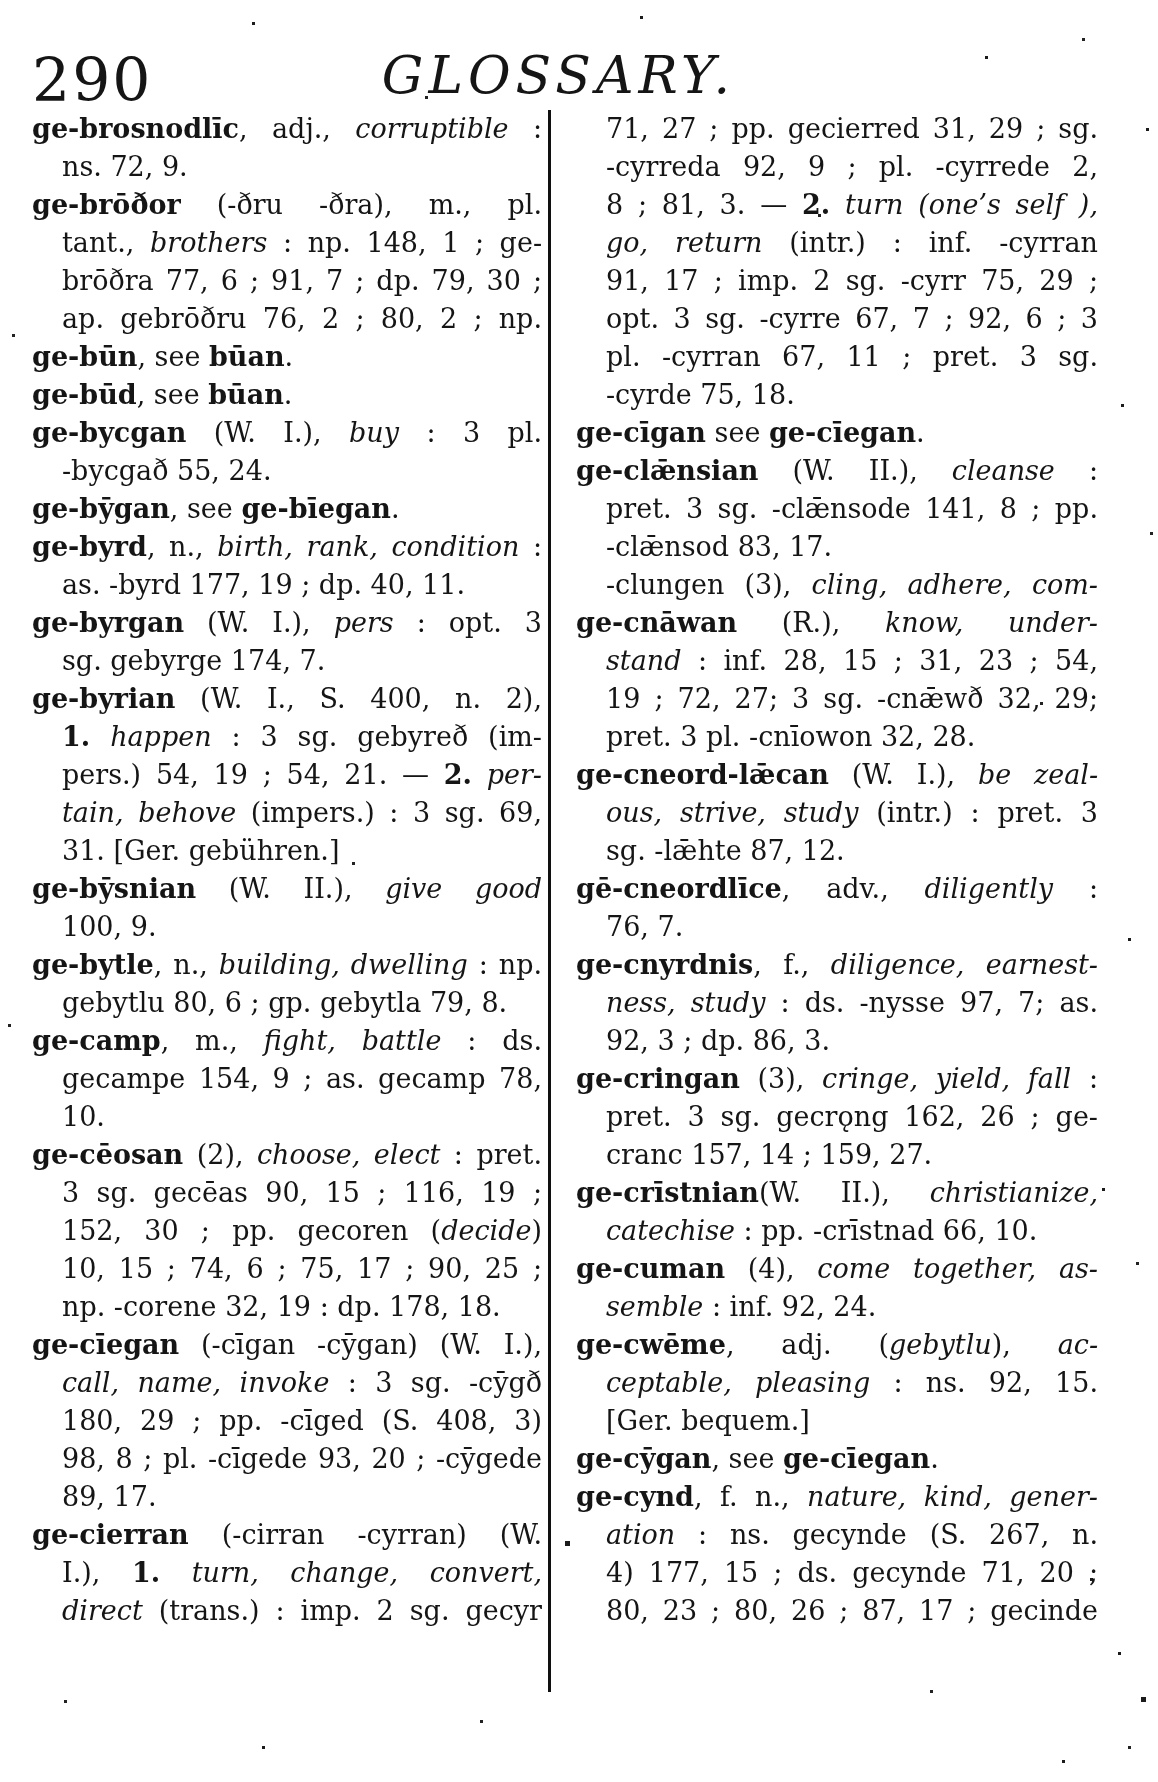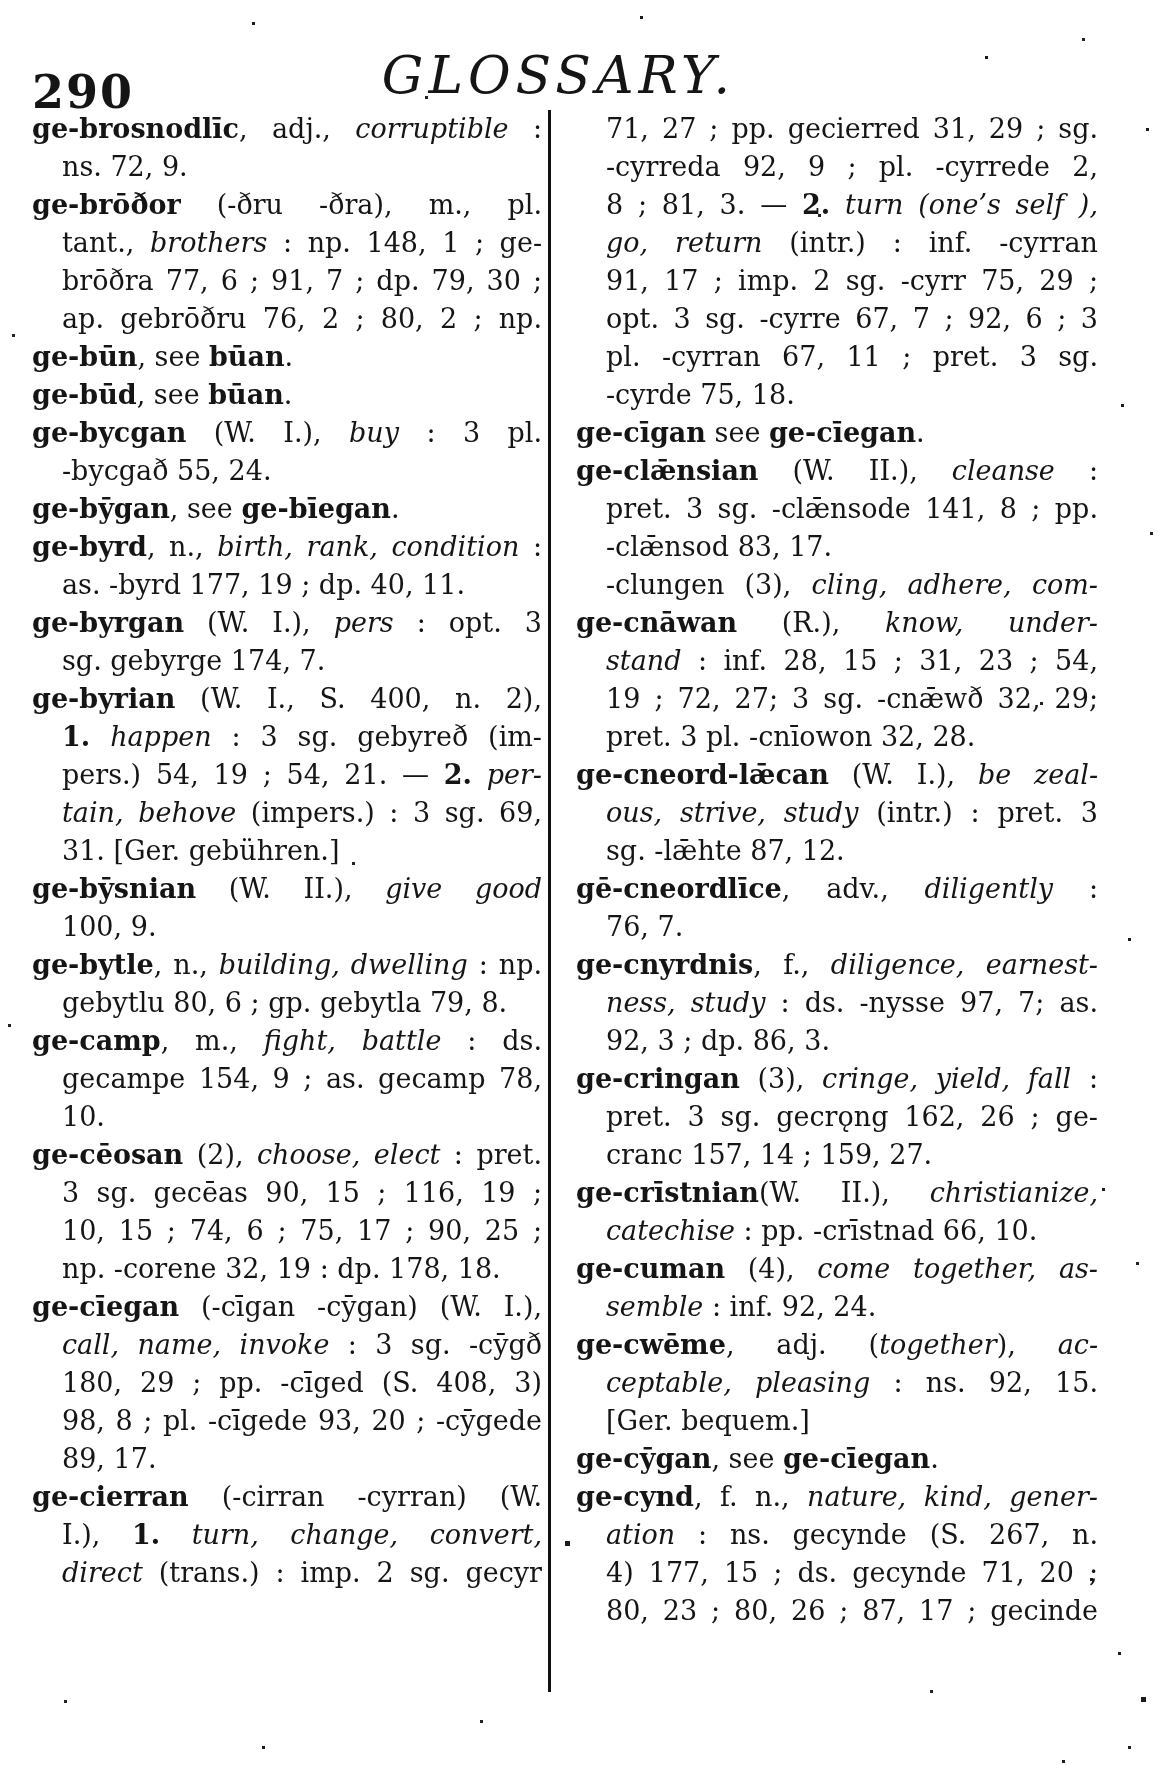--- a/index.html
+++ b/index.html
@@ -16,25 +16,24 @@
   .pagehead {
     position: absolute;
     top: 46px;
     left: 32px;
     width: 1053px;
     height: 60px;
   }
   .pageno {
     position: absolute;
     left: 0;
-    top: 18px;
-    font-size: 46px;
+    top: 6px;
+    font-size: 60px;
     line-height: 56px;
     letter-spacing: 2px;
-    font-weight: bold;
   }
   .runhead {
     display: block;
     text-align: center;
     font-style: italic;
     font-size: 52px;
     line-height: 58px;
     letter-spacing: 5px;
   }
   .columns {
@@ -144,20 +143,21 @@
           <div class="line ind"><span class="r">gebytlu 80, 6 ; gp. gebytla 79, 8.</span></div>
         </div>
         <div class="entry">
           <div class="line j"><span class="b">ge-camp</span><span class="r">, m., </span><span class="i">fight, battle</span><span class="r"> : ds.</span></div>
           <div class="line ind j"><span class="r">gecampe 154, 9 ; as. gecamp 78,</span></div>
           <div class="line ind"><span class="r">10.</span></div>
         </div>
         <div class="entry">
           <div class="line j"><span class="b">ge-cēosan</span><span class="r"> (2), </span><span class="i">choose, elect</span><span class="r"> : pret.</span></div>
           <div class="line ind j"><span class="r">3 sg. gecēas 90, 15 ; 116, 19 ;</span></div>
+          <div class="line ind j"><span class="r">152, 30 ; pp. gecoren (</span><span class="i">decide</span><span class="r">)</span></div>
           <div class="line ind j"><span class="r">10, 15 ; 74, 6 ; 75, 17 ; 90, 25 ;</span></div>
           <div class="line ind"><span class="r">np. -corene 32, 19 : dp. 178, 18.</span></div>
         </div>
         <div class="entry">
           <div class="line j"><span class="b">ge-cīegan</span><span class="r"> (-cīgan -cȳgan) (W. I.),</span></div>
           <div class="line ind j"><span class="i">call, name, invoke</span><span class="r"> : 3 sg. -cȳgð</span></div>
           <div class="line ind j"><span class="r">180, 29 ; pp. -cīged (S. 408, 3)</span></div>
           <div class="line ind j"><span class="r">98, 8 ; pl. -cīgede 93, 20 ; -cȳgede</span></div>
           <div class="line ind"><span class="r">89, 17.</span></div>
         </div>
@@ -217,21 +217,21 @@
         </div>
         <div class="entry">
           <div class="line j"><span class="b">ge-crīstnian</span><span class="r">(W. II.), </span><span class="i">christianize,</span></div>
           <div class="line ind"><span class="i">catechise</span><span class="r"> : pp. -crīstnad 66, 10.</span></div>
         </div>
         <div class="entry">
           <div class="line j"><span class="b">ge-cuman</span><span class="r"> (4), </span><span class="i">come together, as-</span></div>
           <div class="line ind"><span class="i">semble</span><span class="r"> : inf. 92, 24.</span></div>
         </div>
         <div class="entry">
-          <div class="line j"><span class="b">ge-cwēme</span><span class="r">, adj. (</span><span class="i">together</span><span class="r">), </span><span class="i">ac-</span></div>
+          <div class="line j"><span class="b">ge-cwēme</span><span class="r">, adj. (</span><span class="i">gebytlu</span><span class="r">), </span><span class="i">ac-</span></div>
           <div class="line ind j"><span class="i">ceptable, pleasing</span><span class="r"> : ns. 92, 15.</span></div>
           <div class="line ind"><span class="r">[Ger. bequem.]</span></div>
         </div>
         <div class="entry">
           <div class="line"><span class="b">ge-cȳgan</span><span class="r">, see </span><span class="b">ge-cīegan</span><span class="r">.</span></div>
         </div>
         <div class="entry">
           <div class="line j"><span class="b">ge-cynd</span><span class="r">, f. n., </span><span class="i">nature, kind, gener-</span></div>
           <div class="line ind j"><span class="i">ation</span><span class="r"> : ns. gecynde (S. 267, n.</span></div>
           <div class="line ind j"><span class="r">4) 177, 15 ; ds. gecynde 71, 20 ;</span></div>

